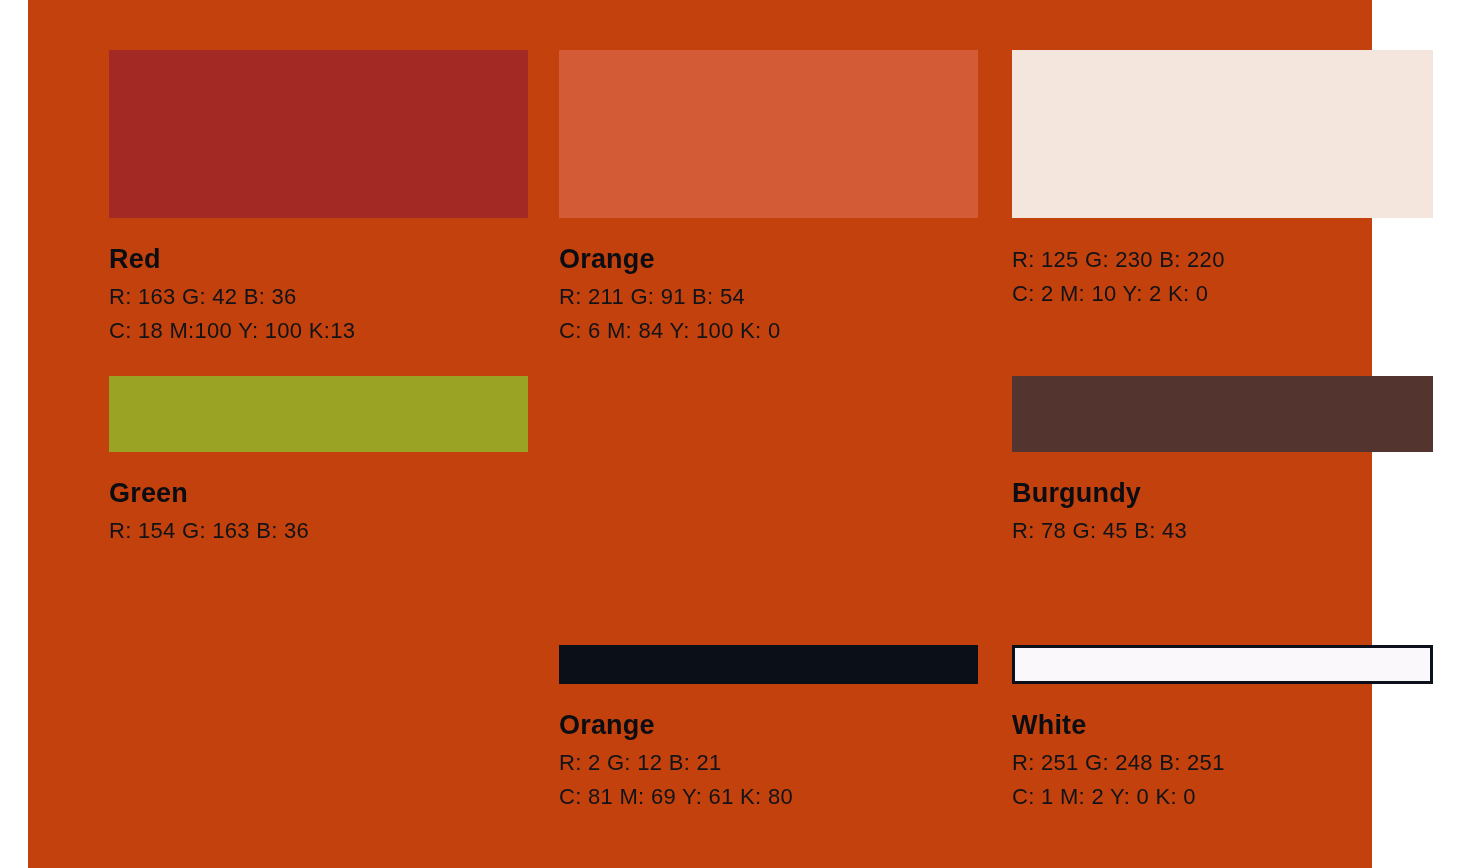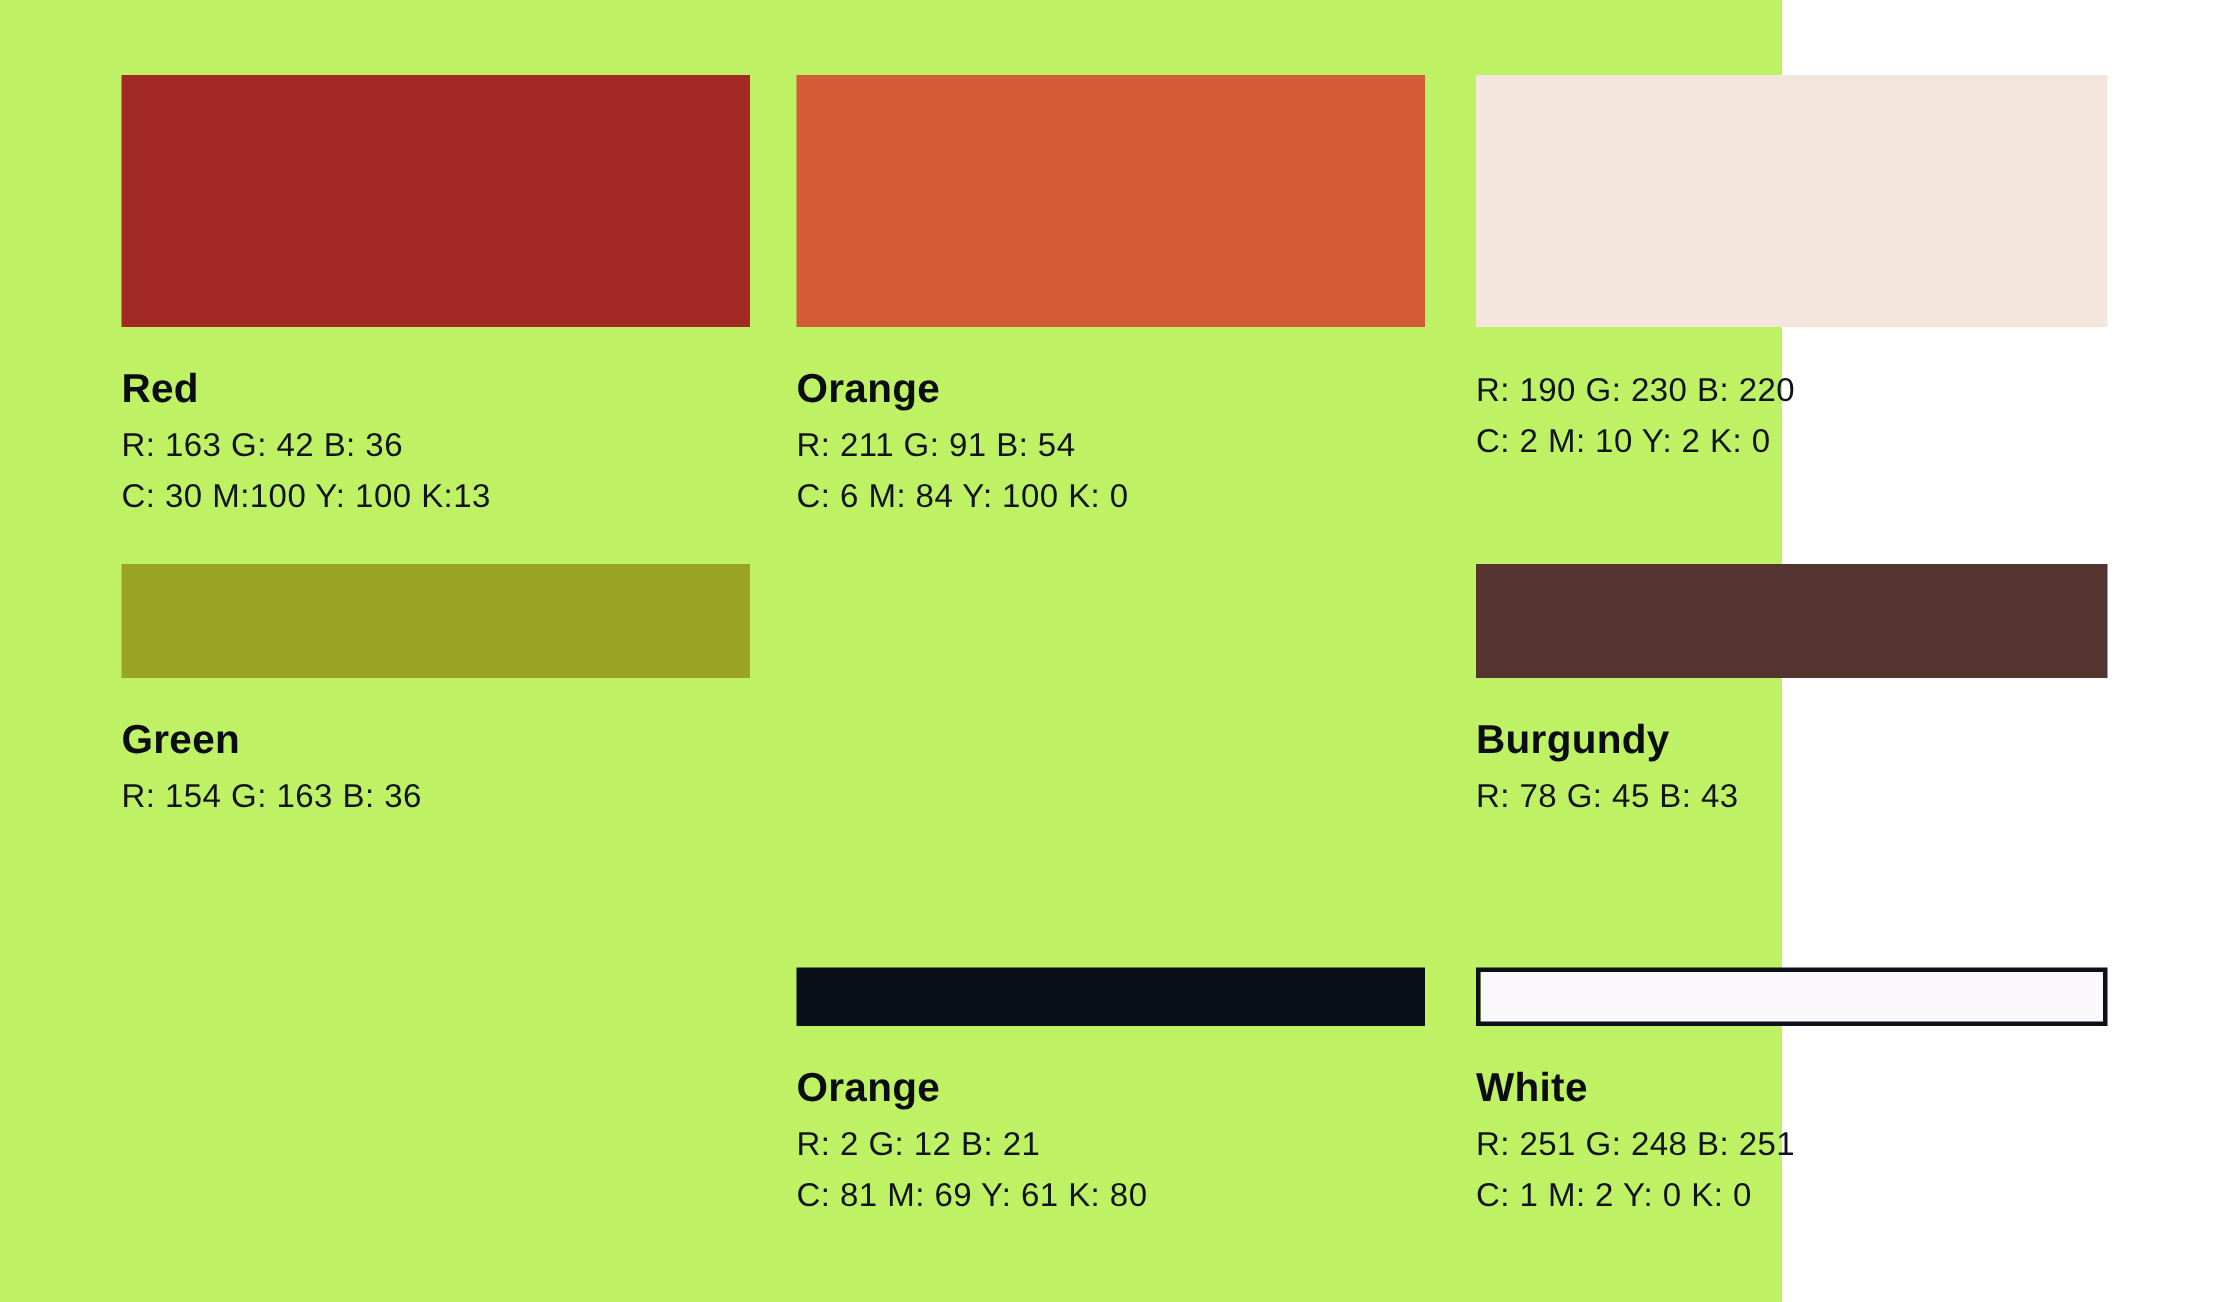--- a/index.html
+++ b/index.html
@@ -10,23 +10,24 @@
   body {
     width: 1476px;
     height: 868px;
     background: #FFFFFF;
     font-family: "Liberation Sans", sans-serif;
     overflow: hidden;
   }
 
   #palette-board {
     position: relative;
-    width: 1188px;
+    width: 1344px;
     height: 868px;
-    background: #bef264;
+    background: #c2410c;
+    margin-left: 28px;
   }
 
   .swatch-cell {
     position: absolute;
     box-sizing: border-box;
   }
 
   .swatch-chip {
     width: 100%;
     box-sizing: border-box;
@@ -85,41 +86,41 @@
 <body>
 
 <div id="palette-board">
 
   <div class="swatch-cell col-1 row-1">
     <div class="swatch-chip chip-tall" style="background-color: rgb(163, 42, 36);"></div>
     <div class="swatch-info">
       <div class="swatch-name">Red</div>
       <div class="swatch-values">
         <div>R: 163 G: 42 B: 36</div>
-        <div>C: 30 M:100 Y: 100 K:13</div>
+        <div>C: 18 M:100 Y: 100 K:13</div>
       </div>
     </div>
   </div>
 
   <div class="swatch-cell col-2 row-1">
     <div class="swatch-chip chip-tall" style="background-color: rgb(211, 91, 54);"></div>
     <div class="swatch-info">
       <div class="swatch-name">Orange</div>
       <div class="swatch-values">
         <div>R: 211  G: 91  B: 54</div>
         <div>C: 6 M: 84 Y: 100 K: 0</div>
       </div>
     </div>
   </div>
 
   <div class="swatch-cell col-3 row-1">
     <div class="swatch-chip chip-tall" style="background-color: rgb(244, 230, 220);"></div>
     <div class="swatch-info">
       <div class="swatch-values">
-        <div>R: 190 G: 230 B: 220</div>
+        <div>R: 125 G: 230 B: 220</div>
         <div>C: 2 M: 10 Y: 2 K: 0</div>
       </div>
     </div>
   </div>
 
   <div class="swatch-cell col-1 row-2">
     <div class="swatch-chip chip-short" style="background-color: rgb(154, 163, 36);"></div>
     <div class="swatch-info">
       <div class="swatch-name">Green</div>
       <div class="swatch-values">

